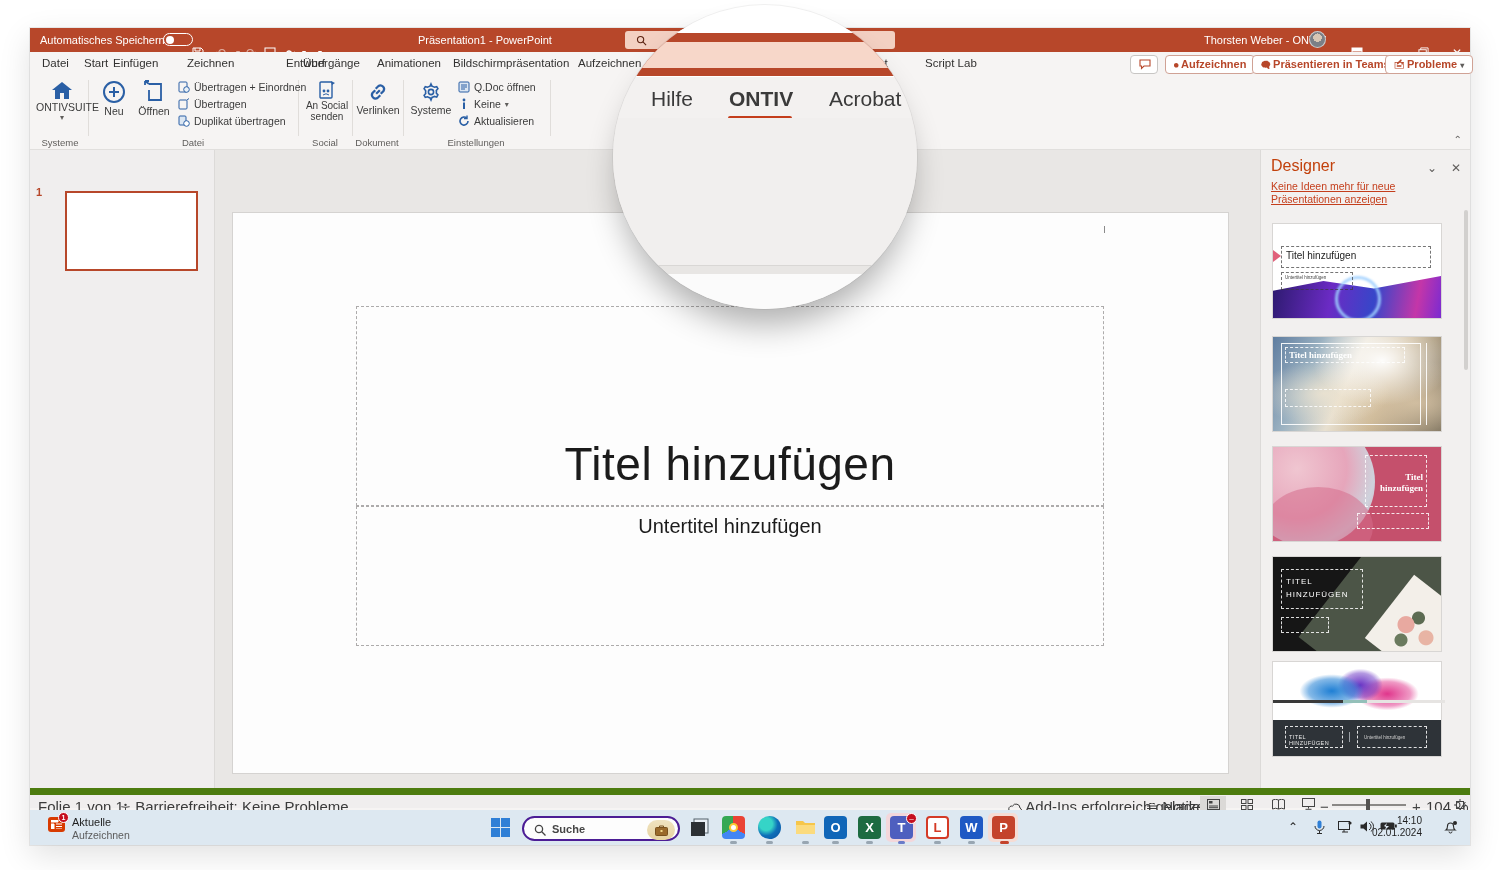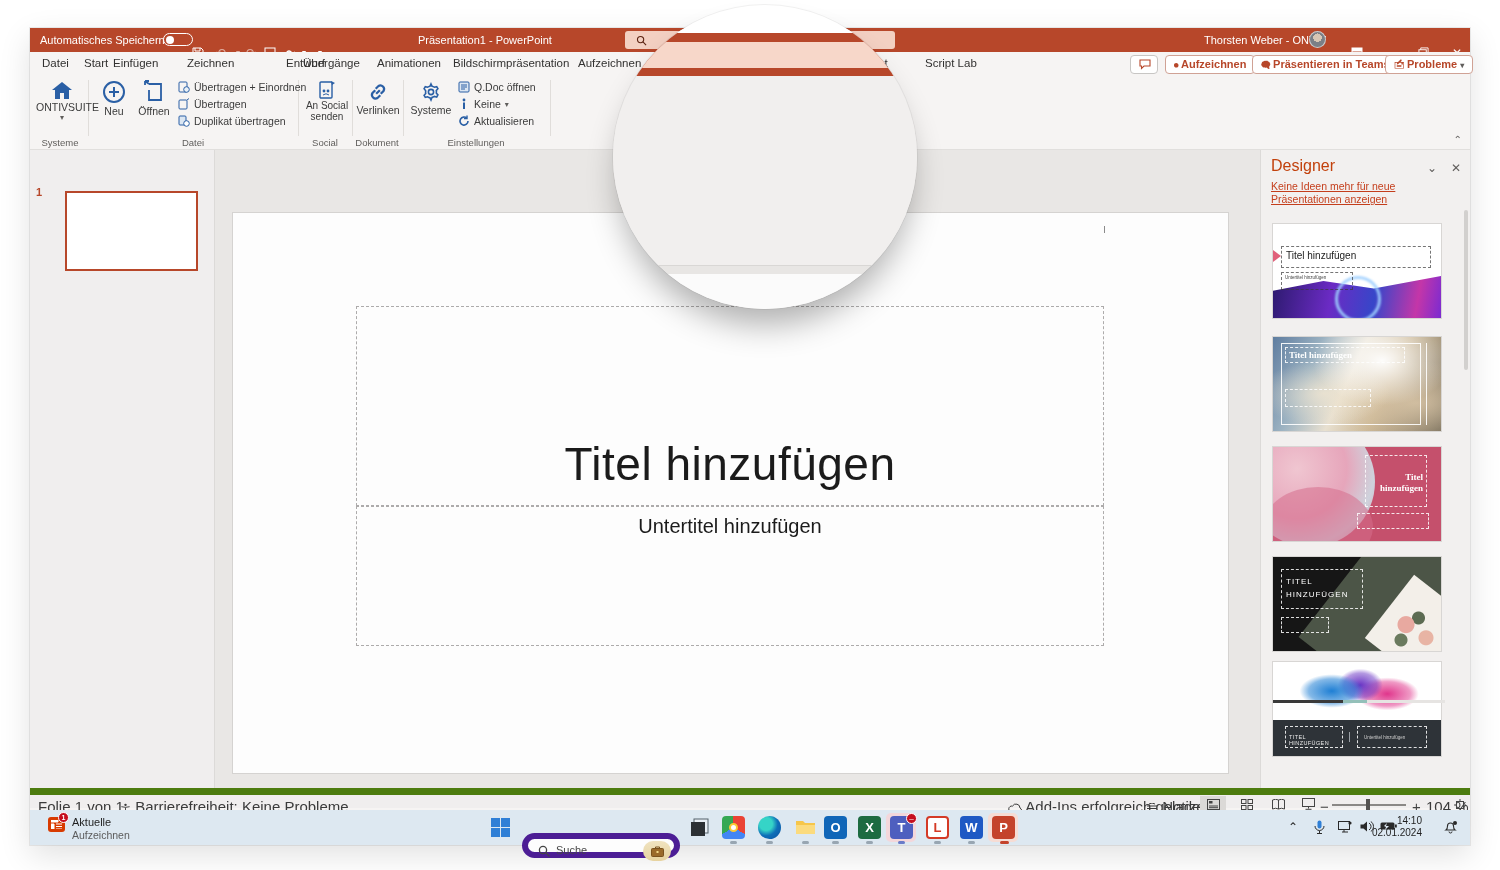--- a/index.html
+++ b/index.html
@@ -71,21 +71,21 @@
   .zoomtrack { position:absolute; top:9px; width:74px; height:2px; background:#8a8886; }
   .zoomthumb { position:absolute; top:-5px; width:4px; height:12px; background:#545250; }
 
   
   .taskbar { position:absolute; left:0; top:782px; width:1440px; height:35px; background:#dde8f1; font-size:11px; }
   .tb-ic { position:absolute; top:6px; width:23px; height:23px; border-radius:4px; display:flex; align-items:center; justify-content:center; font-weight:bold; font-size:13px; color:#fff; }
   .tb-dot { position:absolute; top:31px; width:7px; height:2.5px; border-radius:2px; background:#98a6b2; }
   .tile { border-radius:4px; }
   .newsicon { position:absolute; left:18px; top:7px; width:17px; height:15px; background:#d83b01; border-radius:3px; }
   .newsbadge { position:absolute; left:28px; top:2px; width:11px; height:11px; background:#c50f1f; border:1px solid #fff; border-radius:50%; color:#fff; font-size:7px; text-align:center; line-height:9px; font-weight:bold; }
-  .searchbar { position:absolute; left:492px; top:23px; width:158px; height:25px; background:#fdfdfd; border:6px solid #4c1d95; border-radius:13px; color:#464646; }
+  .searchbar { position:absolute; left:492px; top:6px; width:158px; height:25px; background:#fdfdfd; border:2px solid #4c1d95; border-radius:13px; color:#464646;font-weight:bold; }
   .trayglyph { position:absolute; top:10px; font-size:12px; color:#2a2a2a; }
   .clock { position:absolute; right:48px; top:5px; text-align:right; font-size:10px; color:#1f1f1f; line-height:12px; }
 
   
   .mag { position:absolute; left:613px; top:5px; width:304px; height:304px; border-radius:50%; overflow:hidden; background:#f1efee; box-shadow:0 0 0 1px rgba(0,0,0,.05), 0 22px 32px -6px rgba(0,0,0,.30); z-index:60; }
   .mag-band-white { position:absolute; left:0; top:0; width:100%; height:28px; background:#fff; }
   .mag-band-red1 { position:absolute; left:0; top:28px; width:100%; height:9px; background:#b7472a; }
   .mag-search { position:absolute; left:0px; top:37px; width:100%; height:26px; background:#b7472a; }
   .mag-search-inner { position:absolute; left:6px; top:0px; width:280px; height:26px; background:#f7d7c9; border-radius:3px; }
   .mag-band-red2 { position:absolute; left:0; top:63px; width:100%; height:8px; background:#b7472a; }
@@ -556,17 +556,23 @@
     </div>
   </div>
 
   <div class="mag">
     <div class="mag-band-white"></div>
     <div class="mag-band-red1"></div>
     <div class="mag-search">
         <div class="mag-search-inner"></div>
       </div>
     <div class="mag-band-red2"></div>
+    <div class="mag-tabrow">
+      <div class="mag-tab" style="left:38px;">Hilfe</div>
+      <div class="mag-tab" style="left:116px; font-weight:600;">ONTIV</div>
+      <div class="mag-tab" style="left:216px;">Acrobat</div>
+      <div class="mag-underline"></div>
+    </div>
     <div class="mag-ribbon"></div>
     <div class="mag-strip"></div>
     <div class="mag-slide"></div>
   </div>
 </div>
 
 </body></html>

